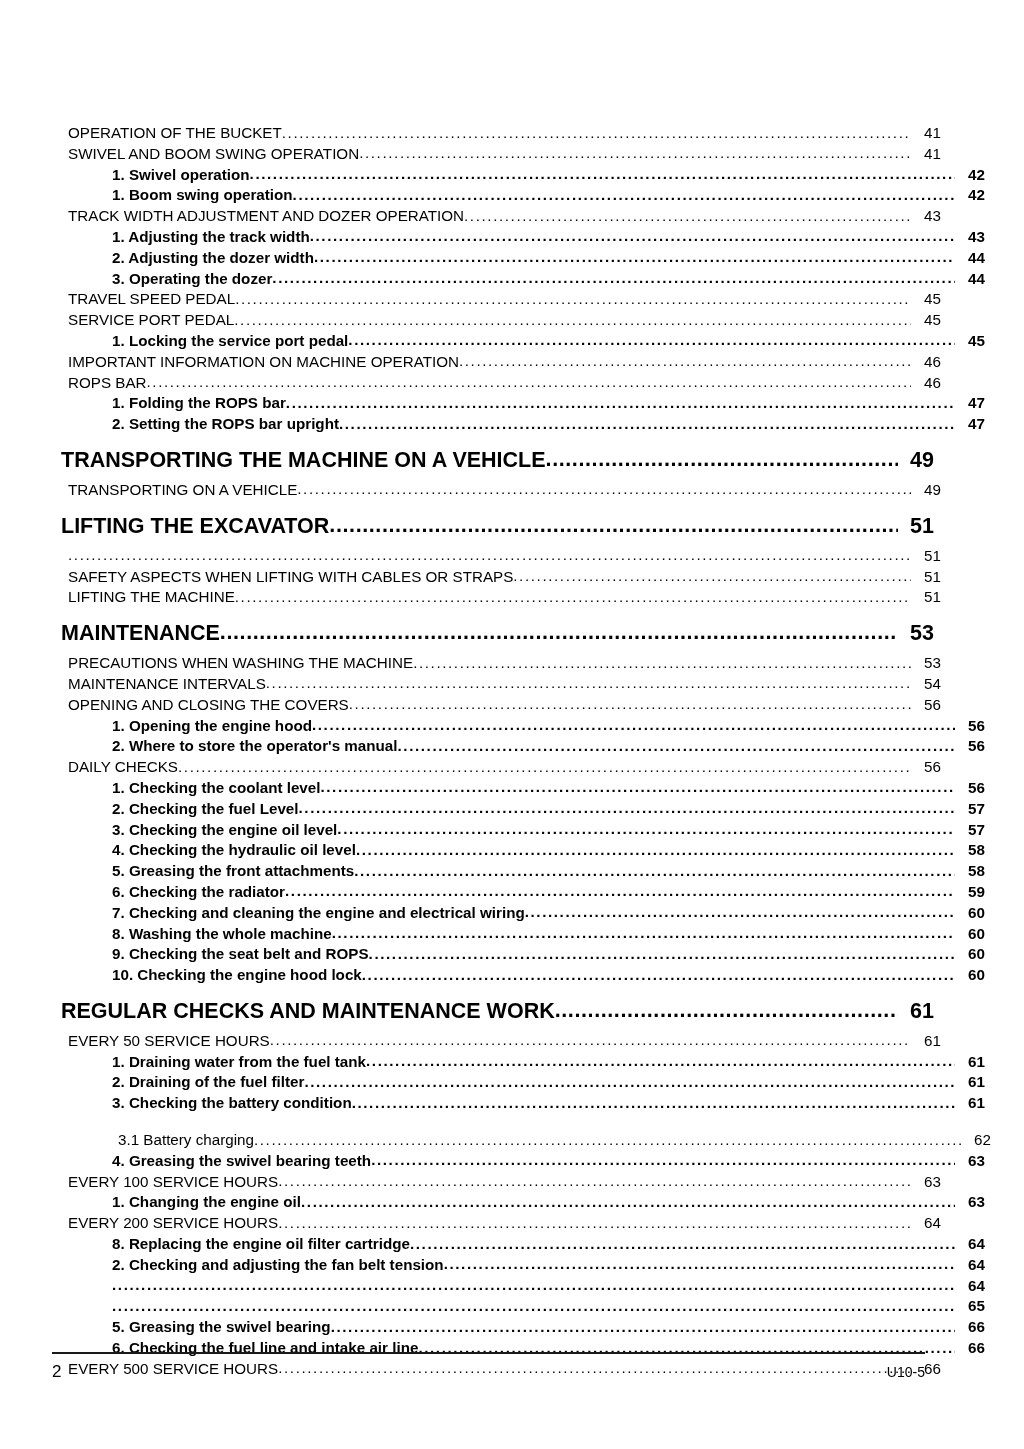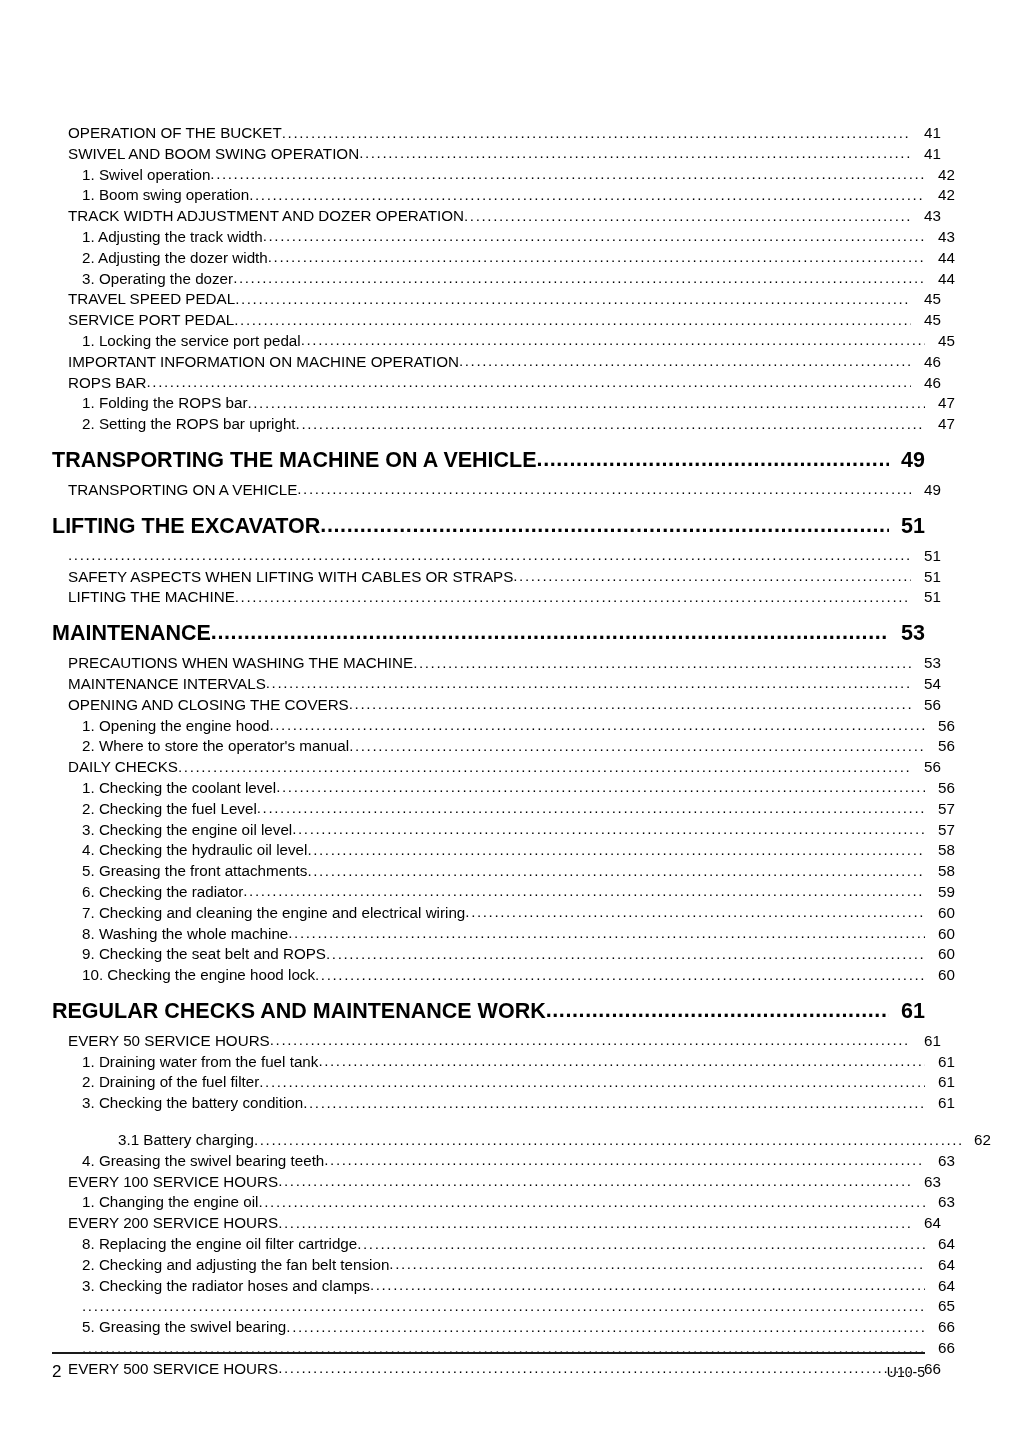--- a/index.html
+++ b/index.html
@@ -53,21 +53,21 @@
     top: -0.5px;
   }
   .entry .pageno {
     flex: 0 0 auto;
     text-align: right;
     padding-left: 2px;
   }
 
   
   .entry.lvl0 {
-    margin-left: 0px;
+    margin-left: 9px;
     font-size: 21.5px;
     font-weight: bold;
     line-height: 27px;
     height: 27px;
   }
   .entry.lvl0 .leader {
     letter-spacing: 0.6px;
     font-size: 21.5px;
     top: -1px;
   }
@@ -76,21 +76,22 @@
   }
 
   
   .entry.lvl1 {
     margin-left: 16px;
   }
   .entry.lvl1 .pageno { min-width: 28px; }
 
   
   .entry.lvl2 {
-    margin-left: 30px;
+    margin-left: 60px;
+    font-weight: bold;
   }
   .entry.lvl2 .pageno { min-width: 28px; }
 
   
   .entry.lvl3 {
     margin-left: 66px;
     margin-top: 16px;
   }
   .entry.lvl3 .pageno { min-width: 28px; }
 
@@ -369,34 +370,34 @@
         <span class="title">8. Replacing the engine oil filter cartridge </span>
         <span class="leader">................................................................................................................................................................................................................................................................................................................................................................................................................</span>
         <span class="pageno">64</span>
       </div>
       <div class="entry lvl2">
         <span class="title">2. Checking and adjusting the fan belt tension</span>
         <span class="leader">................................................................................................................................................................................................................................................................................................................................................................................................................</span>
         <span class="pageno">64</span>
       </div>
       <div class="entry lvl2">
-        <span class="title">3. Checking the radiator hoses and clamps </span>
         <span class="leader">................................................................................................................................................................................................................................................................................................................................................................................................................</span>
         <span class="pageno">64</span>
       </div>
       <div class="entry lvl2">
         <span class="leader">................................................................................................................................................................................................................................................................................................................................................................................................................</span>
         <span class="pageno">65</span>
       </div>
       <div class="entry lvl2">
         <span class="title">5. Greasing the swivel bearing </span>
         <span class="leader">................................................................................................................................................................................................................................................................................................................................................................................................................</span>
         <span class="pageno">66</span>
       </div>
       <div class="entry lvl2">
+        <span class="title">6. Checking the fuel line and intake air line </span>
         <span class="leader">................................................................................................................................................................................................................................................................................................................................................................................................................</span>
         <span class="pageno">66</span>
       </div>
       <div class="entry lvl1">
         <span class="title">EVERY 500 SERVICE HOURS </span>
         <span class="leader">................................................................................................................................................................................................................................................................................................................................................................................................................</span>
         <span class="pageno">66</span>
       </div>
     </div>
 

